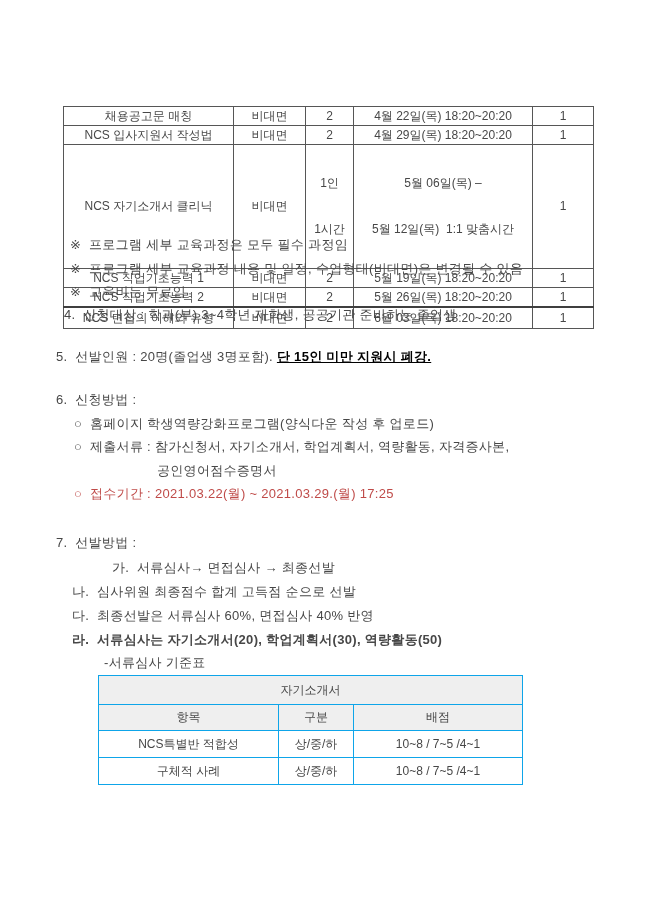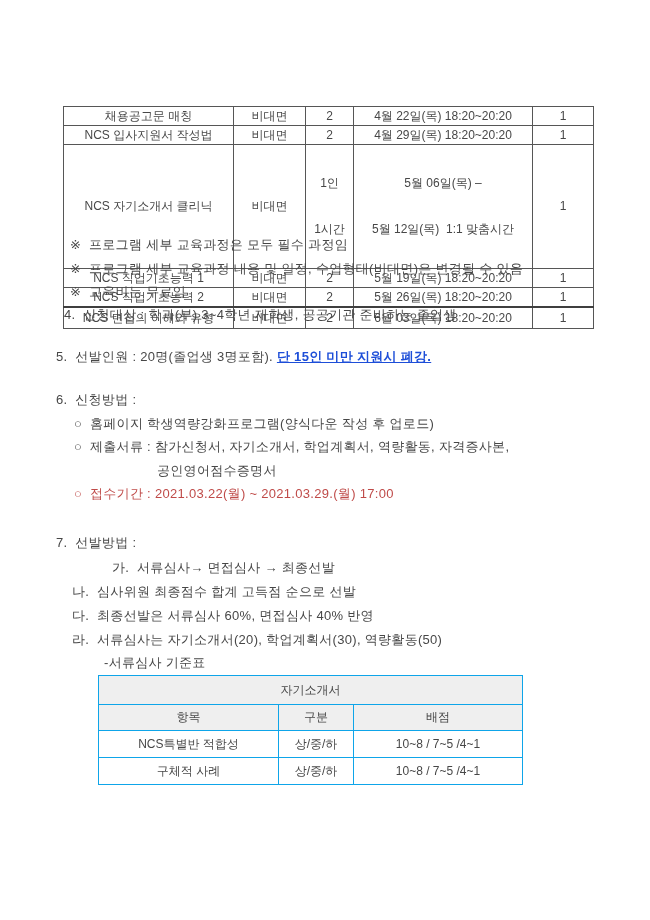--- a/index.html
+++ b/index.html
@@ -27,21 +27,21 @@
   .schedule-table tr.r3 td{height:34px;}
   .schedule-table tr.r4 td,.schedule-table tr.r5 td{height:16px;}
   .schedule-table tr.r6 td{height:18px;border-top:2px solid #3f3f3f;}
   .two-line div{line-height:1.3;}
   
   .line{
     position:absolute;font-size:13px;line-height:16px;
     white-space:pre;color:#474747;letter-spacing:0.3px;
   }
   .red{color:#bf4a48;}
-  .emph{font-weight:bold;text-decoration:underline;color:#1d4ed8;}
+  .emph{font-weight:bold;text-decoration:underline;color:#000000;}
   
   .criteria-table{
     position:absolute;left:98px;top:675px;width:424px;
     font-size:12px;color:#474747;
   }
   .criteria-table td{
     border:1px solid #0ea5e9;
     text-align:center;vertical-align:middle;
     padding:1px 2px;white-space:pre;
   }
@@ -119,27 +119,27 @@
   <div class="line" style="left:70px;top:284px;">※  교육비는 무료임</div>
 
   <div class="line" style="left:64px;top:307px;">4.  신청대상 : 학과(부) 3~4학년 재학생, 공공기관 준비하는 졸업생</div>
 
   <div class="line" style="left:56px;top:349px;"><span>5.  선발인원 : 20명(졸업생 3명포함). </span><span class="emph">단 15인 미만 지원시 폐강.</span></div>
 
   <div class="line" style="left:56px;top:392px;">6.  신청방법 :</div>
   <div class="line" style="left:74px;top:439px;">○  제출서류 : 참가신청서, 자기소개서, 학업계획서, 역량활동, 자격증사본,</div>
   <div class="line" style="left:74px;top:416px;">○  홈페이지 학생역량강화프로그램(양식다운 작성 후 업로드)</div>
   <div class="line" style="left:157px;top:463px;">공인영어점수증명서</div>
-  <div class="line red" style="left:74px;top:486px;">○  접수기간 : 2021.03.22(월) ~ 2021.03.29.(월) 17:00</div>
+  <div class="line red" style="left:74px;top:486px;">○  접수기간 : 2021.03.22(월) ~ 2021.03.29.(월) 17:25</div>
 
   <div class="line" style="left:56px;top:535px;">7.  선발방법 :</div>
   <div class="line" style="left:72px;top:560px;margin-left:40px;">가.  서류심사→ 면접심사 → 최종선발</div>
   <div class="line" style="left:72px;top:584px;">나.  심사위원 최종점수 합계 고득점 순으로 선발</div>
   <div class="line" style="left:72px;top:608px;">다.  최종선발은 서류심사 60%, 면접심사 40% 반영</div>
-  <div class="line" style="left:72px;top:632px;">라.  서류심사는 자기소개서(20), 학업계획서(30), 역량활동(50)</div>
+  <div class="line" style="left:72px;top:632px;font-weight:bold;">라.  서류심사는 자기소개서(20), 학업계획서(30), 역량활동(50)</div>
   <div class="line" style="left:104px;top:655px;">-서류심사 기준표</div>
 
   <table class="criteria-table">
     <colgroup>
         <col style="width:180px">
         <col style="width:75px">
         <col style="width:169px">
       </colgroup>
     <tbody>
         <tr class="h1">

